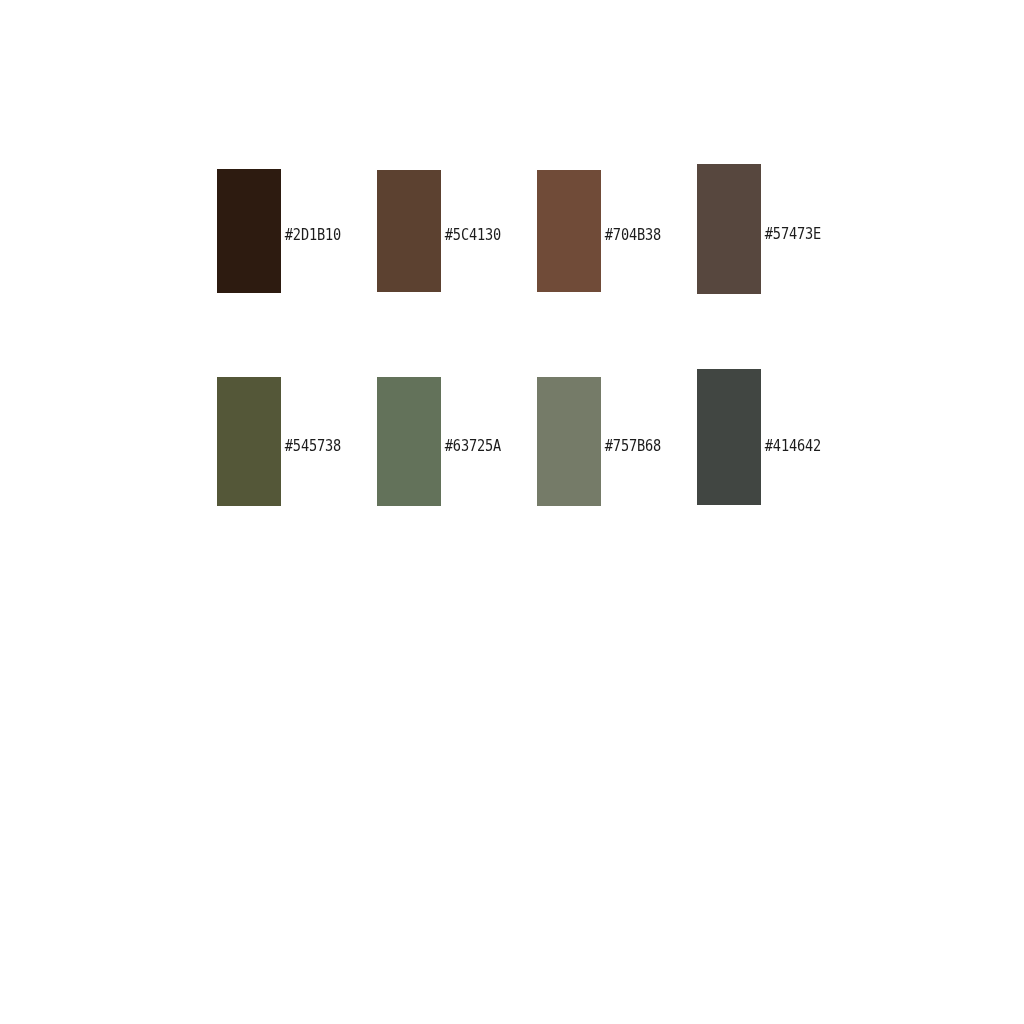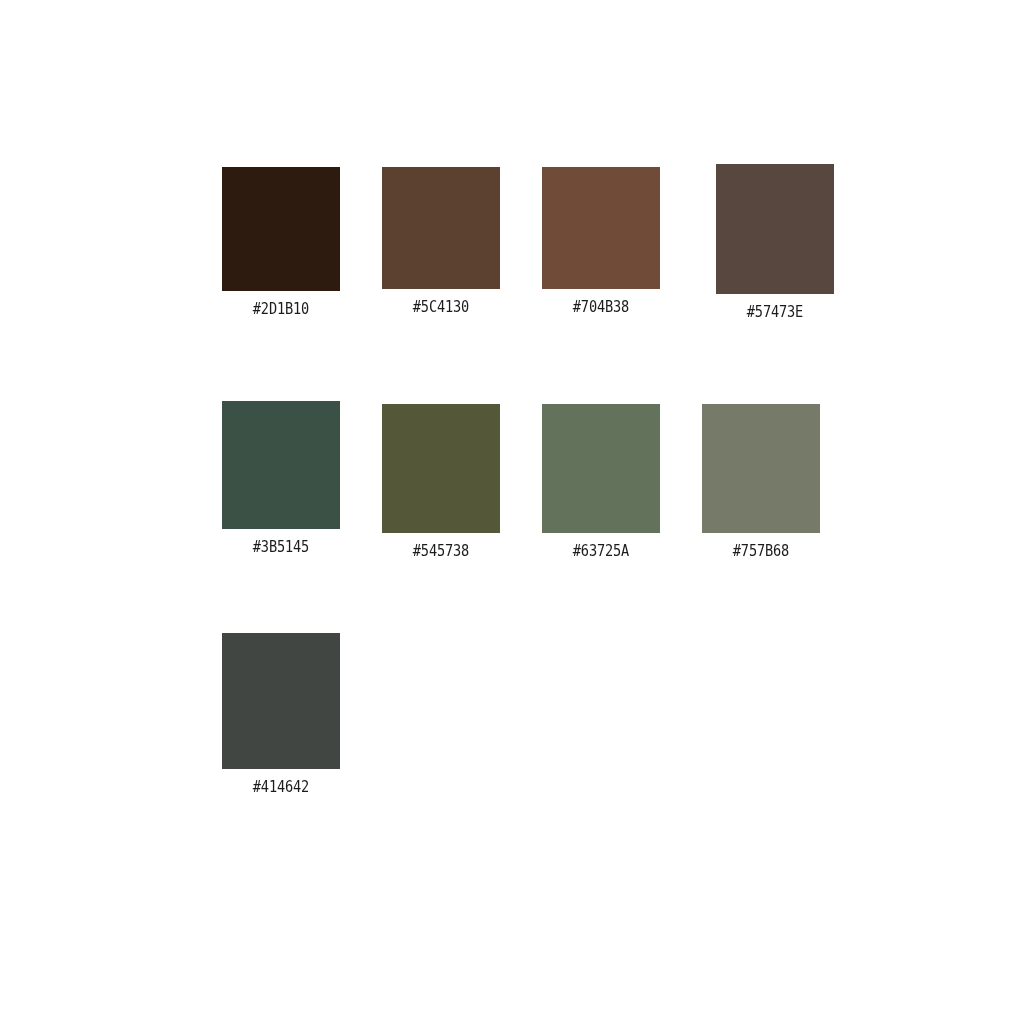--- a/index.html
+++ b/index.html
@@ -28,21 +28,21 @@
     width: 598px;
     display: grid;
     grid-template-columns: repeat(4, 118px);
     column-gap: 42px;
     row-gap: 82px;
   }
 
   .swatch-cell {
     width: 128px;
     display: flex;
-    flex-direction: column;
+    flex-direction: row;
     align-items: center;
   }
 
   .swatch-chip {
     width: 118px;
     height: 123px;
     display: block;
     box-sizing: border-box;
   }
 
@@ -73,21 +73,21 @@
   .v-r3c1 .swatch-chip { height: 128px; }
   .v-r3c2 .swatch-chip { height: 128px; }
   .v-r3c3 .swatch-chip { height: 128px; }
   .v-r3c4 .swatch-chip { height: 128px; }
 
   .v-r4c1 .swatch-chip { height: 129px; }
   .v-r4c2 .swatch-chip { height: 129px; }
   .v-r4c3 .swatch-chip { height: 129px; }
   .v-r4c4 .swatch-chip { height: 136px; margin-top: -9px; }
 
-  .v-r2c1, .v-r2c2, .v-r2c3, .v-r2c4 { margin-top: -3px; margin-left: 14px; }
+  .v-r2c1, .v-r2c2, .v-r2c3, .v-r2c4 { margin-top: -3px; }
   .v-r3c1, .v-r3c2, .v-r3c3, .v-r3c4 { margin-top: -2px; }
   .v-r4c1, .v-r4c2, .v-r4c3 { margin-top: 1px; }
   .v-r4c4 { margin-top: 1px; }
 </style>
 </head>
 <body style="background: rgb(255, 255, 255);">
 
 <div id="palette-board">
   <div class="swatch-grid">
 
@@ -109,24 +109,20 @@
 
     <div class="swatch-cell v-r2c1">
       <div class="swatch-chip" style="background-color: rgb(87, 71, 62);"></div>
       <div class="swatch-label" style="color: rgb(28, 28, 28);">#57473E</div>
     </div>
 
 
 
 
 
-    <div class="swatch-cell v-r3c2">
-      <div class="swatch-chip" style="background-color: rgb(59, 81, 69);"></div>
-      <div class="swatch-label" style="color: rgb(28, 28, 28);">#3B5145</div>
-    </div>
 
 
 
     <div class="swatch-cell v-r4c1">
       <div class="swatch-chip" style="background-color: rgb(84, 87, 56);"></div>
       <div class="swatch-label" style="color: rgb(28, 28, 28);">#545738</div>
     </div>
 
     <div class="swatch-cell v-r4c2">
       <div class="swatch-chip" style="background-color: rgb(99, 114, 90);"></div>

